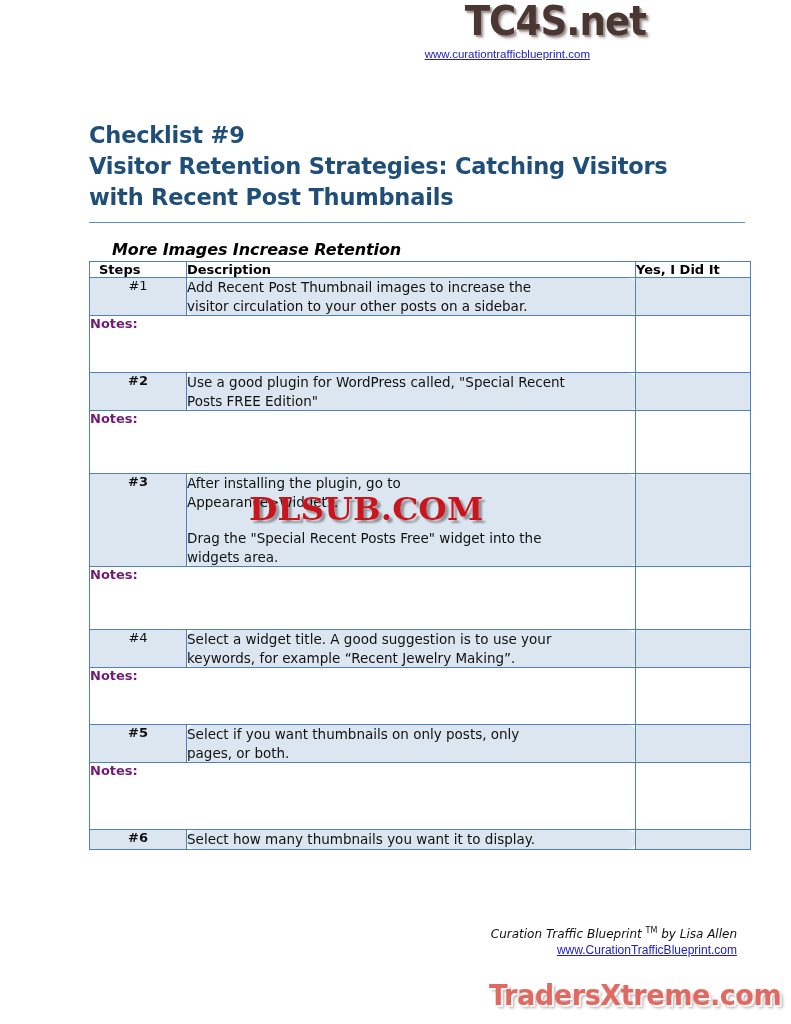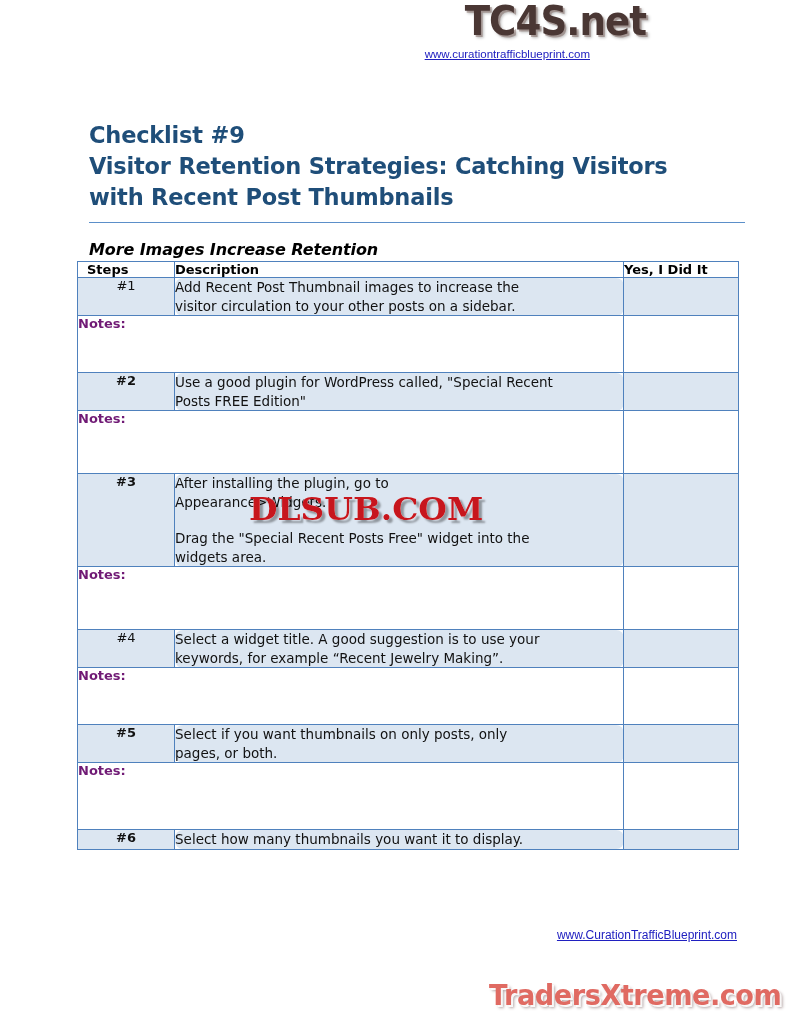--- a/index.html
+++ b/index.html
@@ -70,26 +70,27 @@
     border-top: 1.5px solid #5b8fc9;
   }
   .subtitle {
     margin-top: 17px;
     font-family: "DejaVu Sans", sans-serif;
     font-weight: bold;
     font-style: italic;
     font-size: 16px;
     color: #000000;
     letter-spacing: -0.1px;
+    margin-left: 23px;
   }
 
   
   .checklist-table {
     position: absolute;
-    left: 77px;
+    left: 89px;
     top: 261px;
     width: 661px;
     border-collapse: collapse;
     table-layout: fixed;
   }
   .checklist-table td, .checklist-table th {
     border: 1px solid #4f81bd;
     padding: 0;
     vertical-align: top;
     font-family: "DejaVu Sans", sans-serif;
@@ -319,16 +320,17 @@
     </tr>
 
   </tbody>
 </table>
 
 <div class="watermark">
   <span class="inner">DLSUB.COM</span>
 </div>
 
 <div class="footer">
+  <div class="footer-credit"><span>Curation Traffic Blueprint </span><sup>TM</sup><span> by Lisa Allen</span></div>
   <a class="footer-url" href="#">www.CurationTrafficBlueprint.com</a>
 </div>
 
 <div class="tx-logo">TradersXtreme.com</div>
 
 </body></html>

